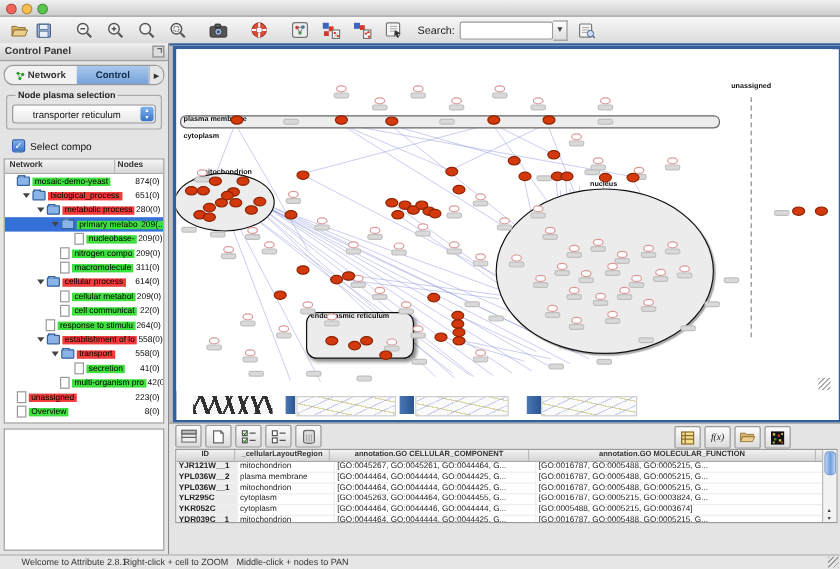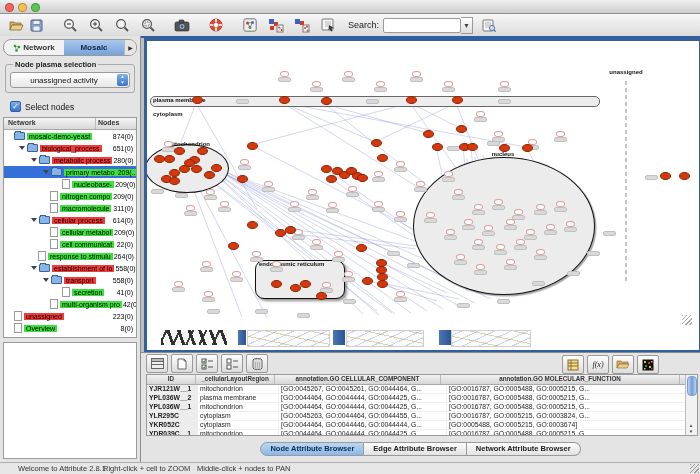--- a/index.html
+++ b/index.html
@@ -248,45 +248,49 @@
         <path d="M3 5 h6 M3 7 h6 M3 9 h4" stroke="#999" stroke-width="0.7"></path>
         <circle cx="10" cy="10" r="2.6" fill="#cfe0f4" stroke="#44608c" stroke-width="0.8"></circle>
         <line x1="12" y1="12" x2="13.6" y2="13.6" stroke="#44608c" stroke-width="1.2"></line>
       </svg>
   </div>
 </div>
 
 <div class="main">
 
   <div class="control">
+    <div class="panel-hdr">
+      <span>Control Panel</span>
+      <span class="float-ic"></span>
+    </div>
     <div class="cp-tabs">
       <div class="cp-tab">
         <svg width="8" height="8" viewBox="0 0 8 8">
             <circle cx="2" cy="2" r="1.3" fill="#2e9e2e"></circle>
             <circle cx="6" cy="3" r="1.3" fill="#2e9e2e"></circle>
             <circle cx="3.5" cy="6.5" r="1.3" fill="#2e9e2e"></circle>
             <path d="M2 2 L6 3 L3.5 6.5 Z" fill="none" stroke="#2e9e2e" stroke-width="0.6"></path>
           </svg>
         <span>Network</span>
       </div>
       <div class="cp-tab active">
-        <span>Mosaic</span>
+        <span>Control</span>
       </div>
       <div class="cp-tab-more">▶</div>
     </div>
     <div class="groupbox">
       <span class="gb-label">Node plasma selection</span>
       <div class="combo">
-        <span class="combo-text">unassigned activity</span>
+        <span class="combo-text">transporter reticulum</span>
         <span class="stepper">▲<br>▼</span>
       </div>
     </div>
     <div class="checkrow">
       <span class="checkbox">✓</span>
-      <span class="checklabel">Select nodes</span>
+      <span class="checklabel">Select compo</span>
     </div>
     <div class="treewrap">
       <div class="tree-hdr">
         <div class="c1">Network</div>
         <div class="c2">Nodes</div>
       </div>
       <div class="tree-rows" id="tree-rows">
           <div class="trow" style="padding-left: 10px;">
             <span class="tico-folder"></span>
             <span class="tlabel bg-green">mosaic-demo-yeast</span>
@@ -772,25 +776,20 @@
               <div style="width: 78px;">mitochondrion</div>
               <div style="width: 165px;">[GO:0044464, GO:0044444, GO:0044425, G...</div>
               <div style="width: 238px;">[GO:0016787, GO:0005488, GO:0005215, G...</div>
             </div>
           </div>
         <div class="vsb">
           <div class="thumb"></div>
           <div class="arrows">▲<br>▼</div>
         </div>
       </div>
-      <div class="dp-tabs" id="dp-tabs">
-          <div class="dp-tab active">Node Attribute Browser</div>
-          <div class="dp-tab">Edge Attribute Browser</div>
-          <div class="dp-tab">Network Attribute Browser</div>
-        </div>
     </div>
   </div>
 </div>
 
 <div class="statusbar">
   <span style="left:18px;">Welcome to Attribute 2.8.1</span>
   <span style="left:103px;">Right-click + cell to ZOOM</span>
   <span style="left:197px;">Middle-click + nodes to PAN</span>
   <span class="sb-grip"></span>
 </div>

